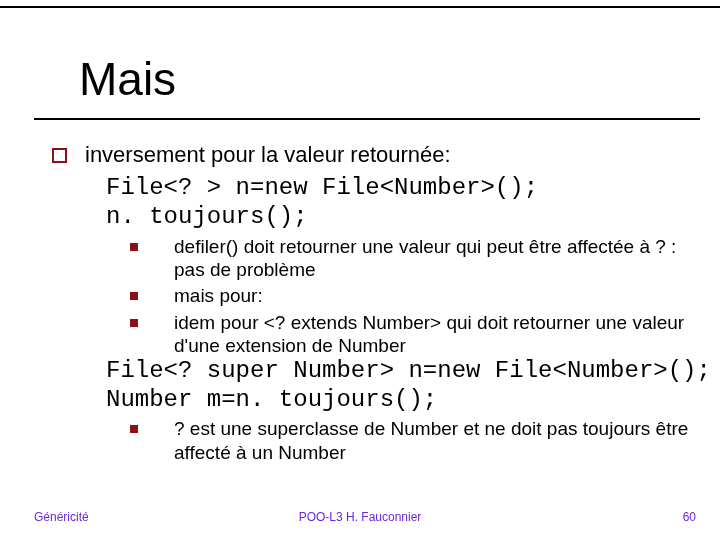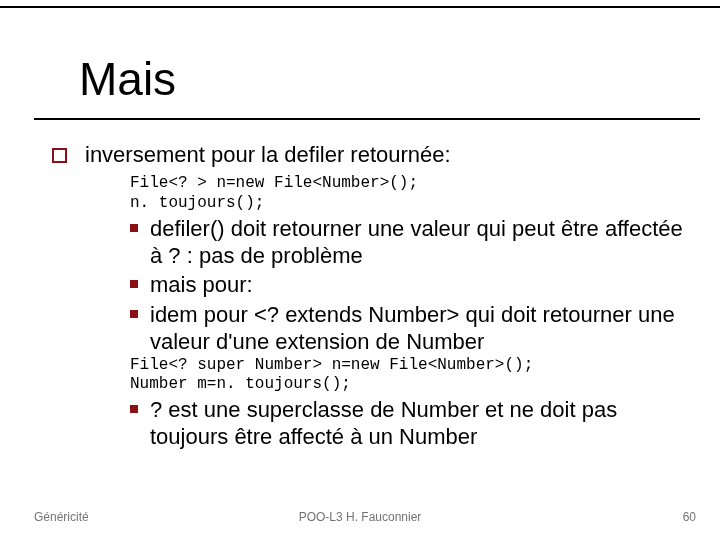--- a/index.html
+++ b/index.html
@@ -53,52 +53,52 @@
     border: 2px solid #8a1017;
     margin-top: 6px;
     flex: 0 0 auto;
   }
   .lvl1 .txt {
     margin-left: 18px;
     font-size: 22px;
     line-height: 1.2;
   }
   .codeblk {
-    margin-left: 78px;
+    margin-left: 54px;
     font-family: "Courier New", monospace;
-    font-size: 16px;
+    font-size: 24px;
     line-height: 1.2;
     white-space: pre;
   }
   .lvl2wrap {
     margin-left: 78px;
   }
   .lvl2 {
     display: flex;
     align-items: flex-start;
     margin-top: 3px;
   }
   .lvl2 .sq {
     width: 8px; height: 8px;
     background: #8a1017;
     margin-top: 8px;
     flex: 0 0 auto;
   }
   .lvl2 .txt2 {
-    margin-left: 12px;
-    font-size: 22px;
+    margin-left: 36px;
+    font-size: 19px;
     line-height: 1.22;
   }
   .footer {
     position: absolute;
     left: 0; right: 0; bottom: 16px;
     display: flex;
     align-items: baseline;
     font-size: 12px;
-    color: #737373;
+    color: #6d28d9;
   }
   .footer .fl {
     position: absolute; left: 34px;
   }
   .footer .fc {
     width: 100%;
     text-align: center;
   }
   .footer .fr {
     position: absolute; right: 24px;
@@ -110,21 +110,21 @@
 <div class="slide">
   <div class="topline"></div>
 
   <div class="title">Mais</div>
   <div class="title-underline"></div>
 
   <div class="body">
 
     <div class="lvl1">
       <div class="box"></div>
-      <div class="txt">inversement pour la defiler retournée:</div>
+      <div class="txt">inversement pour la valeur retournée:</div>
     </div>
 
     <div class="codeblk">File&lt;? &gt; n=new File&lt;Number&gt;();</div>
     <div class="codeblk">n. toujours();</div>
 
     <div class="lvl2wrap">
       <div class="lvl2">
         <div class="sq"></div>
         <div class="txt2">defiler() doit retourner une valeur qui peut être affectée à ? : pas de problème</div>
       </div>

